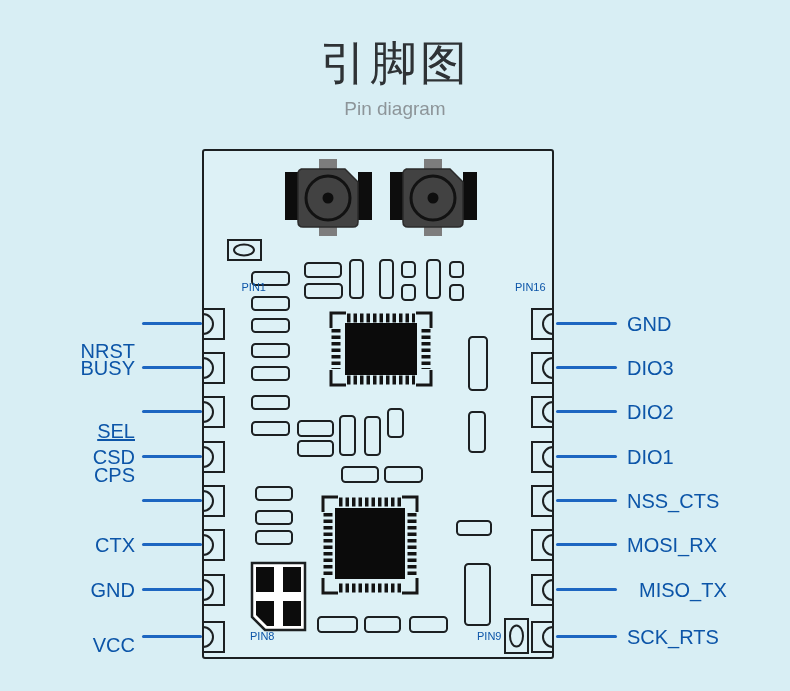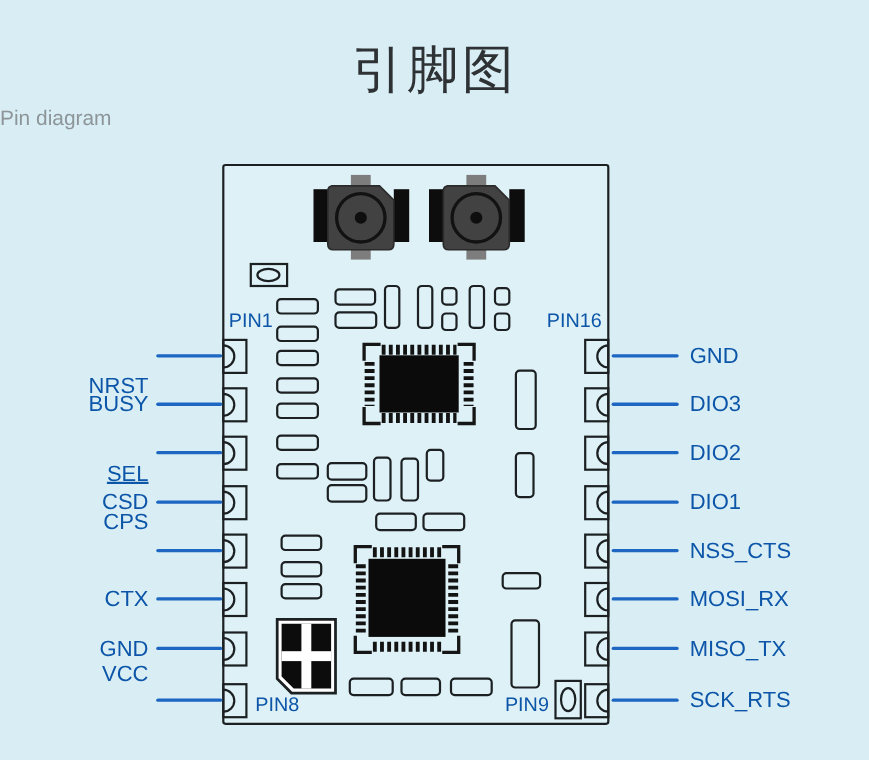--- a/index.html
+++ b/index.html
@@ -11,28 +11,29 @@
     font-family:"Liberation Sans",sans-serif;
   }
   .title{
     position:absolute;top:32px;left:0;width:790px;
     text-align:center;
     font-size:47px;font-weight:400;letter-spacing:3px;
     color:var(--title,#2e3235);
   }
   .subtitle{
     position:absolute;top:98px;left:0;width:790px;
-    text-align:left;
+    text-align:center;
     font-size:19px;font-weight:400;
     color:var(--subtitle,#8d9599);
   }
   .corner-label{
     position:absolute;
-    font-size:18px;font-weight:500;
+    font-size:11px;font-weight:500;
     color:var(--blue,#0c55a8);
+    padding-left:18px;
   }
   #pin1-label{left:203px;width:45px;top:281px;text-align:right;}
   #pin16-label{left:497px;top:281px;}
   #pin8-label{left:232px;top:630px;}
   #pin9-label{left:459px;top:630px;}
   .pin-label{
     position:absolute;
     font-size:20px;font-weight:500;line-height:26px;
     color:var(--blue,#0c55a8);
     white-space:nowrap;
@@ -248,21 +249,21 @@
       <div class="pin-label left" style="top: 462px;">CPS</div>
       <div class="pin-line left" style="top: 499px;"></div>
       <div class="pin-label right" style="top: 488px;">NSS_CTS</div>
       <div class="pin-line right" style="top: 499px;"></div>
       <div class="pin-label left" style="top: 532px;">CTX</div>
       <div class="pin-line left" style="top: 543px;"></div>
       <div class="pin-label right" style="top: 532px;">MOSI_RX</div>
       <div class="pin-line right" style="top: 543px;"></div>
       <div class="pin-label left" style="top: 577px;">GND</div>
       <div class="pin-line left" style="top: 588px;"></div>
-      <div class="pin-label right" style="top: 577px;">MISO_TX</div>
+      <div class="pin-label right" style="top: 577px; margin-left: 12px;">MISO_TX</div>
       <div class="pin-line right" style="top: 588px;"></div>
-      <div class="pin-label left" style="top: 600px; text-align: right;">VCC</div>
+      <div class="pin-label left" style="top: 632px; text-align: right;">VCC</div>
       <div class="pin-line left" style="top: 635px;"></div>
       <div class="pin-label right" style="top: 624px;">SCK_RTS</div>
       <div class="pin-line right" style="top: 635px;"></div>
     </div>
 
 </div>
 
 </body></html>

